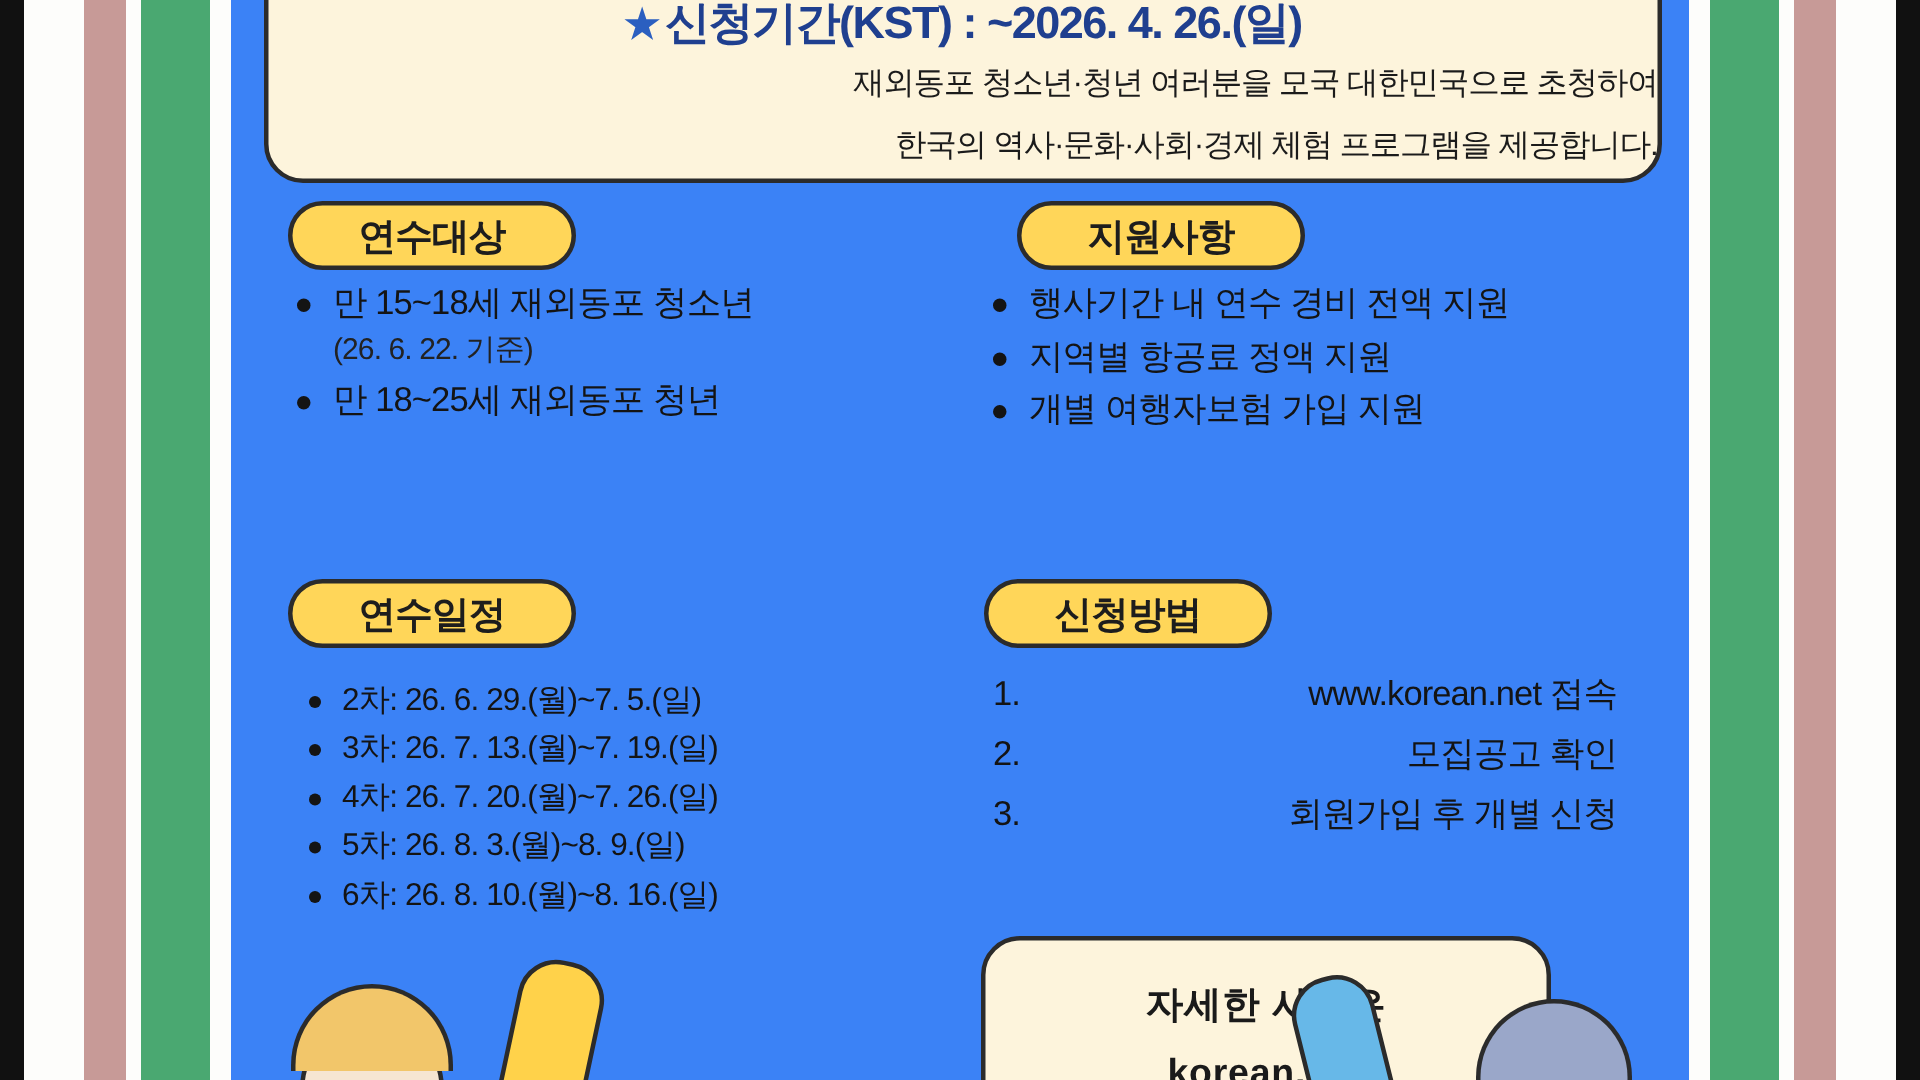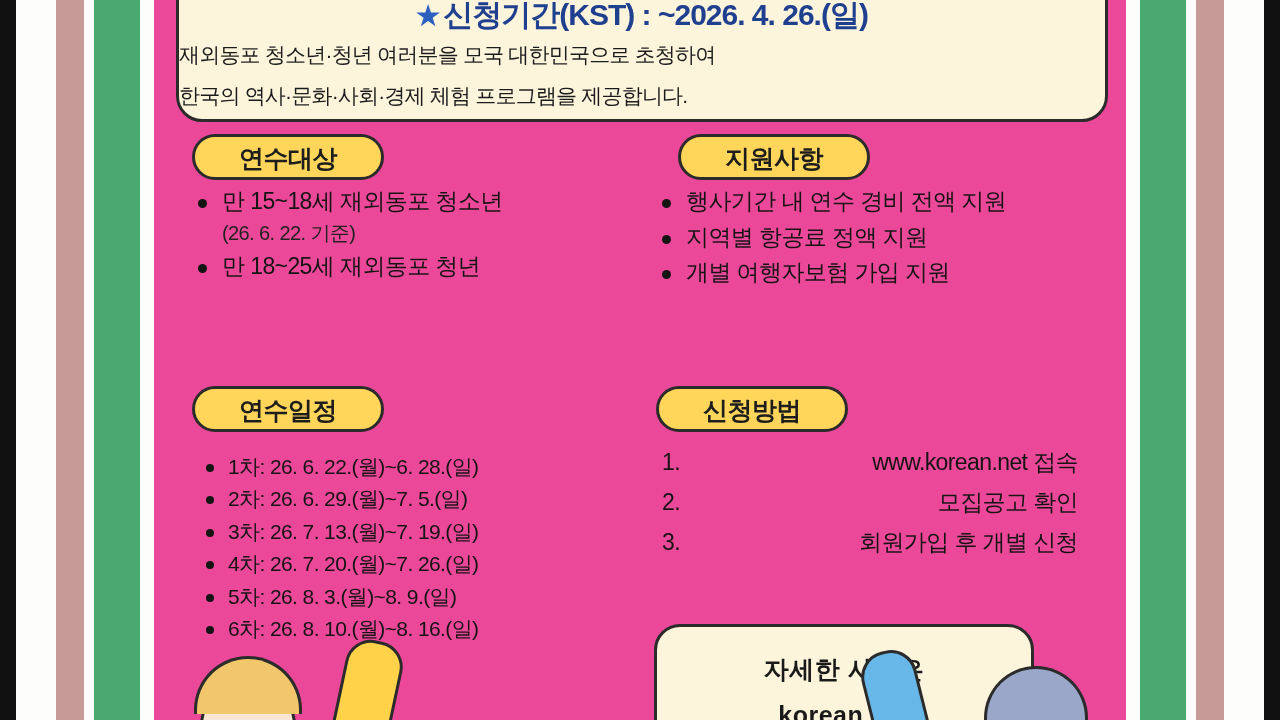--- a/index.html
+++ b/index.html
@@ -41,21 +41,21 @@
   .edge-green-r { right: 94px; width: 46px; background: #4aa871; }
   .edge-inner-r { right: 140px;width: 14px; background: #fdfdfb; }
 
   
   .canvas {
     position: absolute;
     left: 154px;
     right: 154px;
     top: 0;
     bottom: 0;
-    background: #ec4899;
+    background: #3b82f6;
   }
 
   
   .intro-box {
     position: absolute;
     left: 22px;
     right: 18px;
     top: -64px;
     height: 186px;
     background: #fdf4dc;
@@ -77,21 +77,21 @@
   }
   .intro-title .star {
     color: #2b5fc0;
     font-size: 27px;
     margin-right: 4px;
   }
   .intro-line {
     position: absolute;
     left: 0;
     right: 0;
-    text-align: left;
+    text-align: right;
     font-size: 21px;
     color: #1b1b1b;
     letter-spacing: -0.8px;
     white-space: nowrap;
   }
   .intro-line-1 { top: 102px; }
   .intro-line-2 { top: 143px; }
 
   
   .pill {
@@ -342,21 +342,20 @@
       <ul class="bul">
         <li>행사기간 내 연수 경비 전액 지원</li>
         <li>지역별 항공료 정액 지원</li>
         <li>개별 여행자보험 가입 지원</li>
       </ul>
     </div>
 
     <div class="pill pill-schedule">연수일정</div>
     <div class="blk blk-schedule">
       <ul class="bul bul-sm">
-        <li>1차: 26. 6. 22.(월)~6. 28.(일)</li>
         <li>2차: 26. 6. 29.(월)~7. 5.(일)</li>
         <li>3차: 26. 7. 13.(월)~7. 19.(일)</li>
         <li>4차: 26. 7. 20.(월)~7. 26.(일)</li>
         <li>5차: 26. 8. 3.(월)~8. 9.(일)</li>
         <li>6차: 26. 8. 10.(월)~8. 16.(일)</li>
       </ul>
     </div>
 
     <div class="pill pill-apply">신청방법</div>
     <div class="blk blk-apply">

